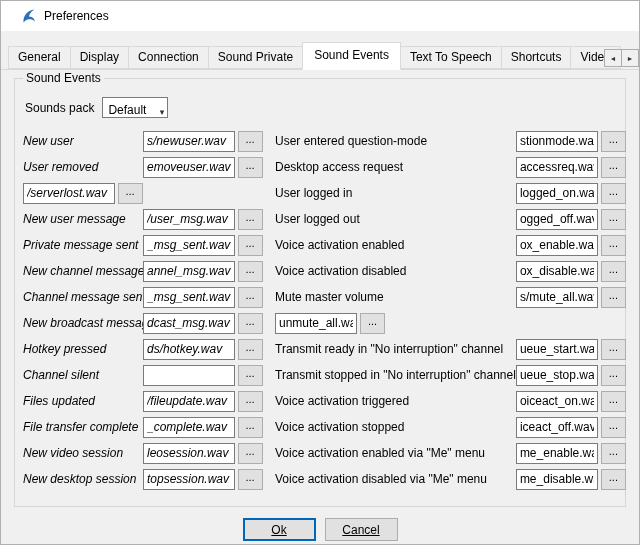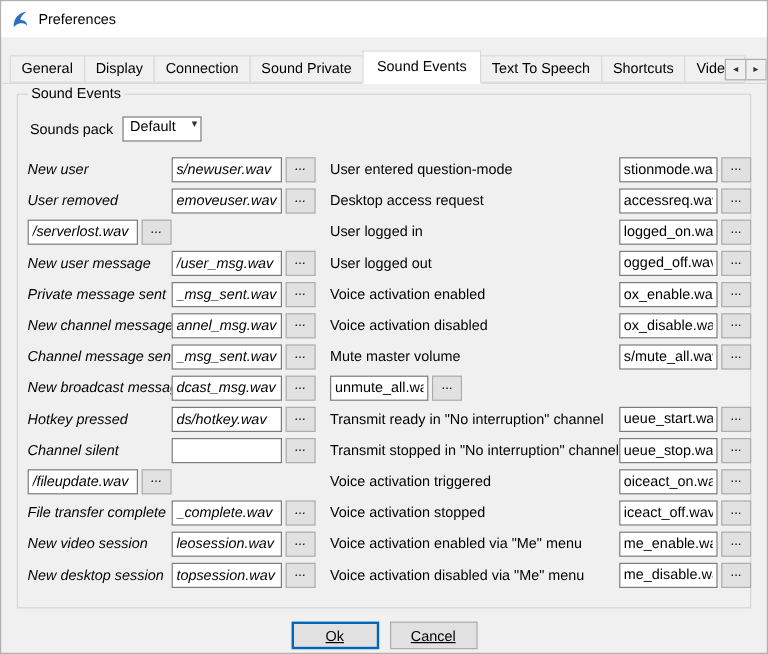--- a/index.html
+++ b/index.html
@@ -2,31 +2,31 @@
 <html><head>
 <meta charset="utf-8">
 <style>
   html,body{margin:0;padding:0;background:#fff;}
   .window{
     width:640px;height:545px;box-sizing:border-box;
     background:#f0f0f0;border:1px solid #b0b0b0;overflow:hidden;
     font-family:"Liberation Sans",sans-serif;font-size:12px;color:#000;
     position:relative;
   }
-  .titlebar{height:30px;background:#ffffff;display:flex;align-items:center;padding-left:8px;gap:7px;}
+  .titlebar{height:30px;background:#ffffff;display:flex;align-items:center;padding-left:20px;gap:7px;}
   .title{font-size:12px;}
   .tab-strip{position:relative;display:flex;align-items:flex-end;height:26px;margin-top:12px;padding-left:7px;border-bottom:1px solid #d9d9d9;}
   .tab{height:21px;line-height:20px;padding:0 9px;background:#f0f0f0;border:1px solid #d9d9d9;margin-right:-1px;white-space:nowrap;cursor:default;}
   .tab.active{height:26px;line-height:25px;background:#fff;padding:0 11px;position:relative;z-index:2;border-bottom:1px solid #fff;margin-bottom:-1px;}
   .tab-scroll{position:absolute;right:0;bottom:2px;display:flex;z-index:3;background:#f0f0f0;}
   .scroll-btn{width:18px;height:18px;border:1px solid #adadad;background:#f0f0f0;font-size:7px;padding:0;display:flex;align-items:center;justify-content:center;color:#333;margin-left:-1px;cursor:default;}
   .groupbox{margin:8px 13px 0 13px;border:1px solid #d5d5d5;position:relative;padding:16px 8px 8px 8px;height:429px;box-sizing:border-box;}
   .groupbox-title{position:absolute;top:-8px;left:8px;background:#f0f0f0;padding:0 3px;}
   .pack-row{display:flex;align-items:center;margin:2px 0 10px 2px;gap:8px;}
-  .combo{width:66px;height:21px;border:1px solid #7a7a7a;background:#fff;display:flex;align-items:flex-start;justify-content:space-between;padding:0 3px 0 5px;box-sizing:border-box;cursor:default;}
+  .combo{width:66px;height:21px;border:1px solid #7a7a7a;background:#fff;display:flex;align-items:flex-end;justify-content:space-between;padding:0 3px 0 5px;box-sizing:border-box;cursor:default;}
   .combo-arrow{font-size:9px;color:#303030;}
   .columns{display:flex;}
   .col-left{width:240px;flex:none;display:flex;flex-direction:column;font-style:italic;}
   .col-right{flex:1;margin-left:12px;display:flex;flex-direction:column;}
   .row{display:flex;align-items:center;height:26px;}
   .row-label{flex:1;white-space:nowrap;overflow:hidden;}
   .text-input{width:92px;height:21px;border:1px solid #7a7a7a;padding:0 3px;font:inherit;box-sizing:border-box;flex:none;background:#fff;}
   .col-right .text-input{width:82px;}
   .browse-btn{width:25px;height:21px;margin-left:3px;border:1px solid #adadad;background:#e1e1e1;font:inherit;font-size:11px;line-height:8px;padding:0 0 5px 0;flex:none;cursor:default;box-sizing:border-box;}
   .footer{display:flex;justify-content:center;gap:9px;margin-top:11px;}
@@ -120,20 +120,21 @@
             <span class="row-label">Hotkey pressed</span>
             <input class="text-input" type="text" value="ds/hotkey.wav" style="">
             <button class="browse-btn">...</button>
           </div>
           <div class="row">
             <span class="row-label">Channel silent</span>
             <input class="text-input" type="text" style="">
             <button class="browse-btn">...</button>
           </div>
           <div class="row">
+            <span class="row-label">Files updated</span>
             <input class="text-input" type="text" value="/fileupdate.wav" style="">
             <button class="browse-btn">...</button>
           </div>
           <div class="row">
             <span class="row-label">File transfer complete</span>
             <input class="text-input" type="text" value="_complete.wav" style="">
             <button class="browse-btn">...</button>
           </div>
           <div class="row">
             <span class="row-label">New video session</span>

